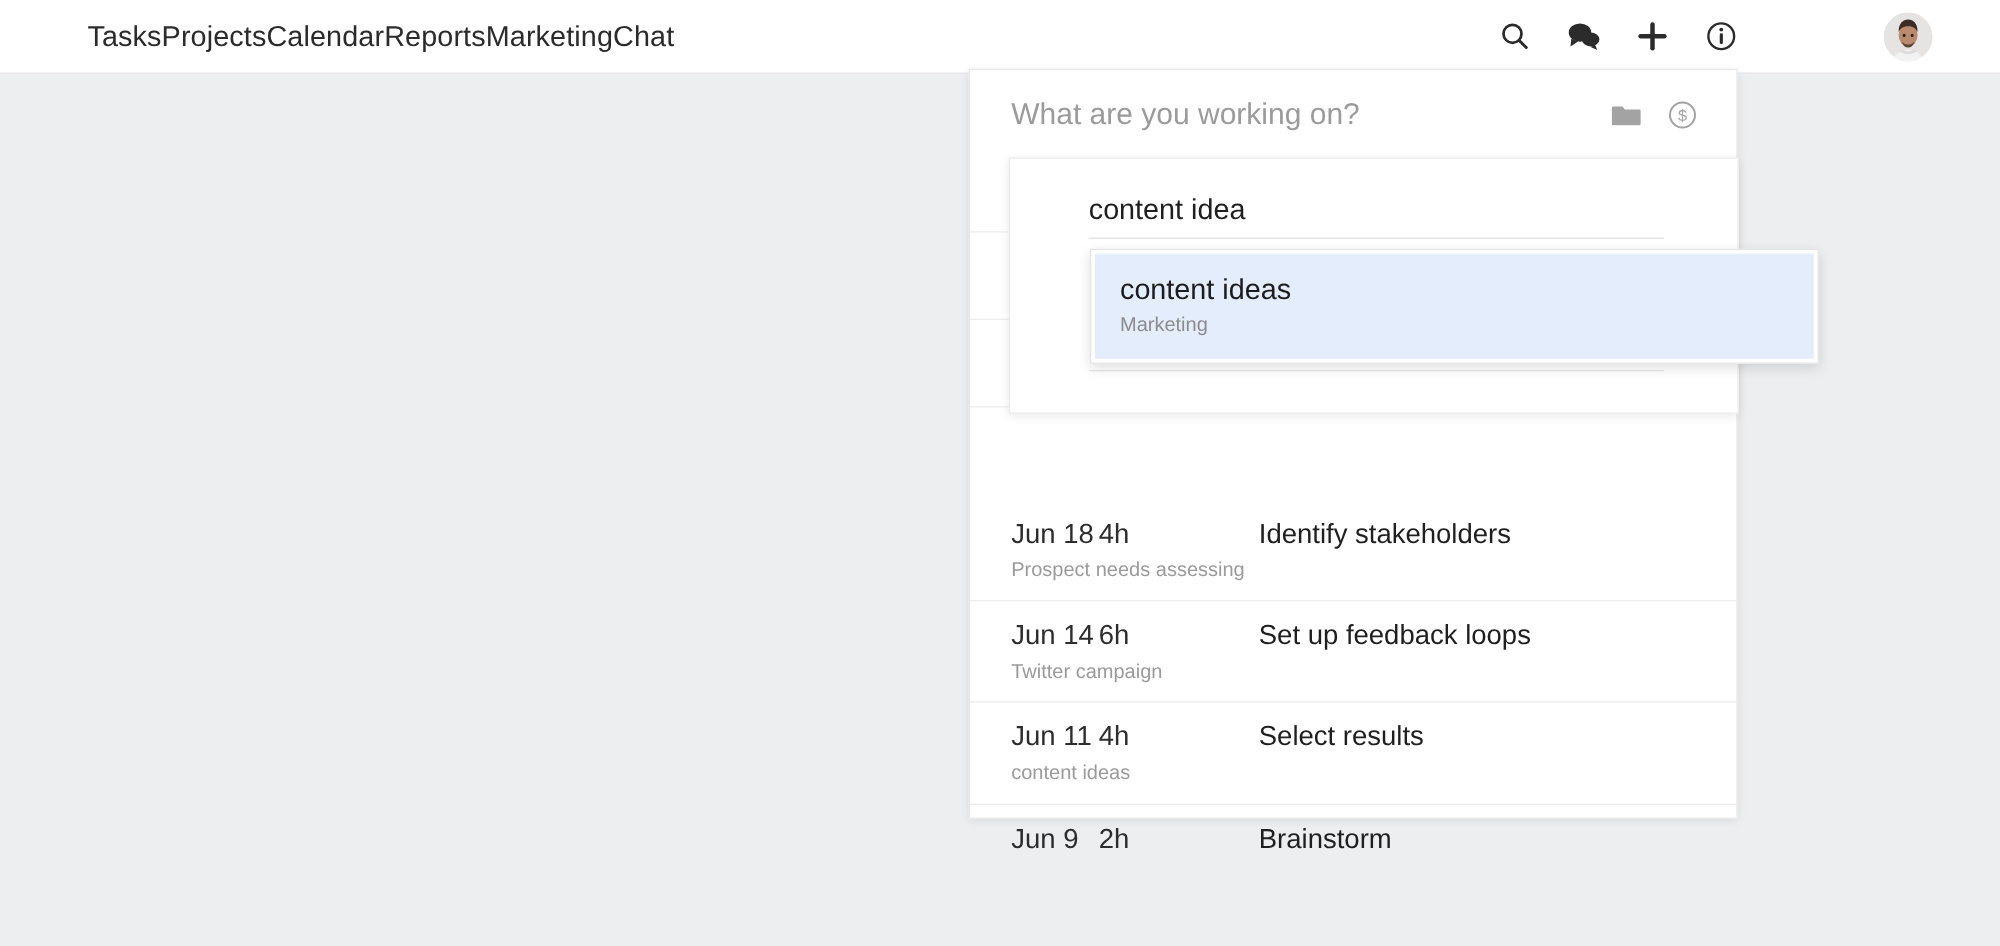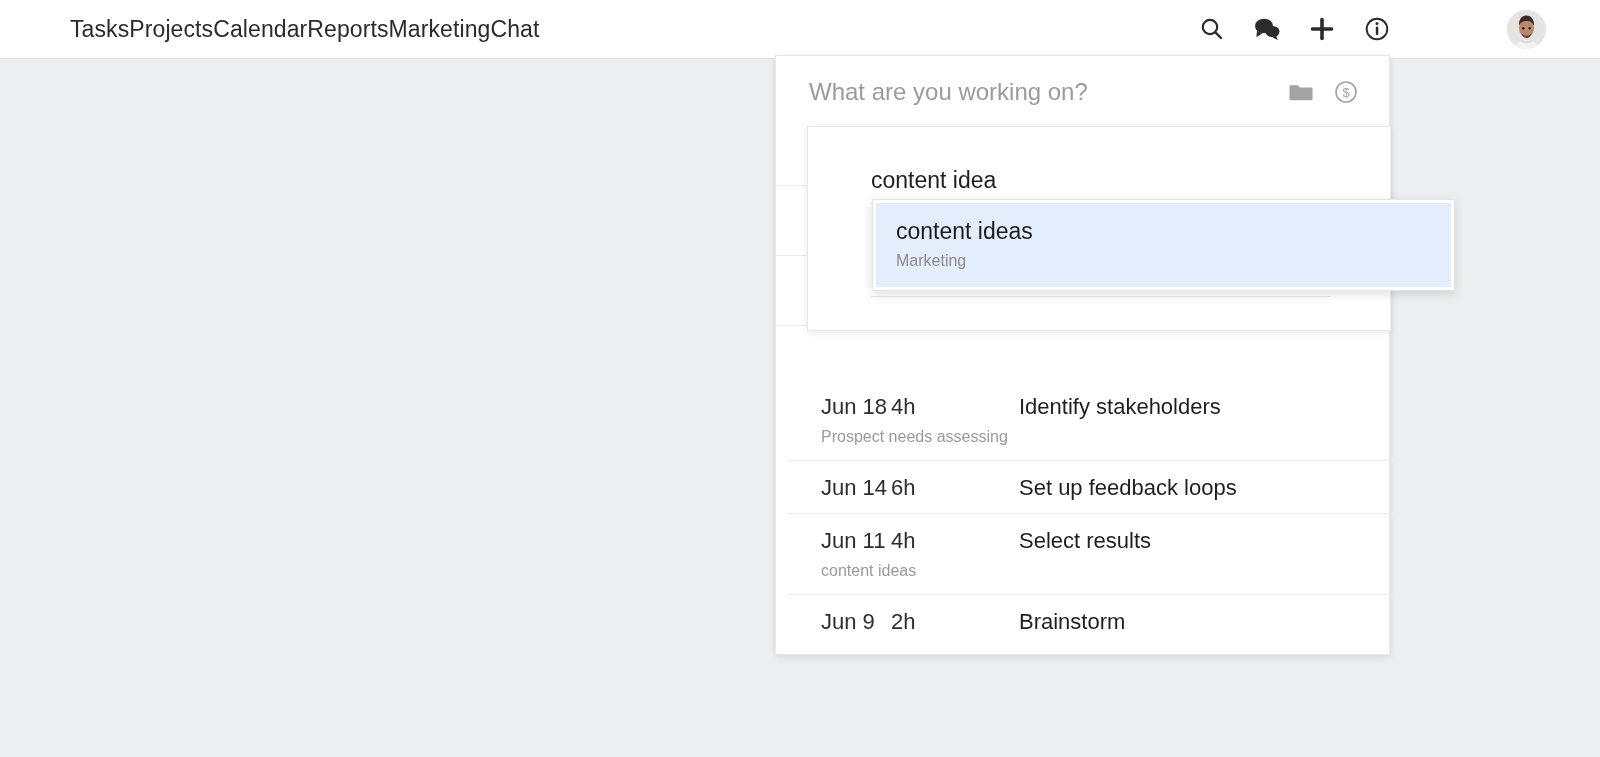--- a/index.html
+++ b/index.html
@@ -138,23 +138,22 @@
     border-bottom: 1px solid #ececec;
   }
   .obscured-row.r1 { top: 0px;  height: 59px; }
   .obscured-row.r2 { top: 59px; height: 70px; }
   .obscured-row.r3 { top: 129px; height: 70px; border-bottom: 1px solid #ececec; }
 
   
   .task-list {
     position: absolute;
     left: 0;
-    top: 324px;
+    top: 344px;
     width: 615px;
-    margin-left: 12px;
   }
 
   .task-row {
     position: relative;
     padding: 16px 32px 14px 33px;
     border-bottom: 1px solid #ececec;
     cursor: pointer;
   }
   .task-row:last-child { border-bottom: none; }
 
@@ -199,21 +198,21 @@
     height: 205px;
     background: #ffffff;
     border: 1px solid #eaeaea;
     box-shadow: 0 2px 8px rgba(0,0,0,0.09);
     z-index: 20;
   }
 
   .entry-field {
     position: absolute;
     left: 63px;
-    top: 42px;
+    top: 29px;
     width: 460px;
     padding-bottom: 11px;
     border-bottom: 1px solid #e0e0e0;
     font-size: 23px;
     color: #1f1f1f;
     line-height: 1;
     cursor: text;
     white-space: nowrap;
   }
 
@@ -376,20 +375,21 @@
       </div>
       <div class="task-note">Prospect needs assessing</div>
     </div>
 
     <div class="task-row">
       <div class="task-main">
         <span class="task-date">Jun 14</span>
         <span class="task-hours">6h</span>
         <span class="task-title">Set up feedback loops</span>
       </div>
+      <div class="task-note">Twitter campaign</div>
     </div>
 
     <div class="task-row">
       <div class="task-main">
         <span class="task-date">Jun 11</span>
         <span class="task-hours">4h</span>
         <span class="task-title">Select results</span>
       </div>
       <div class="task-note">content ideas</div>
     </div>

